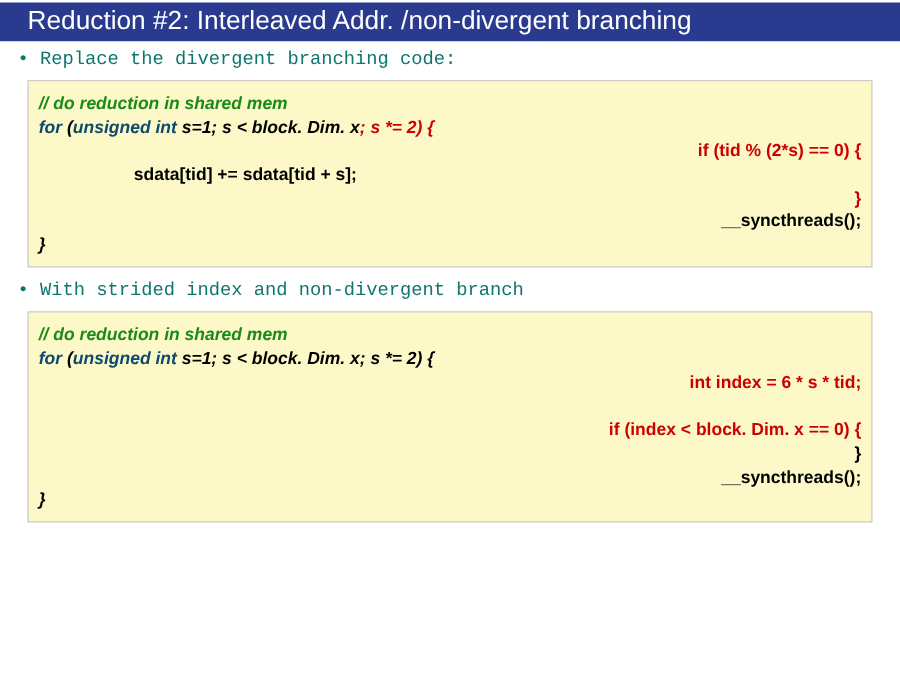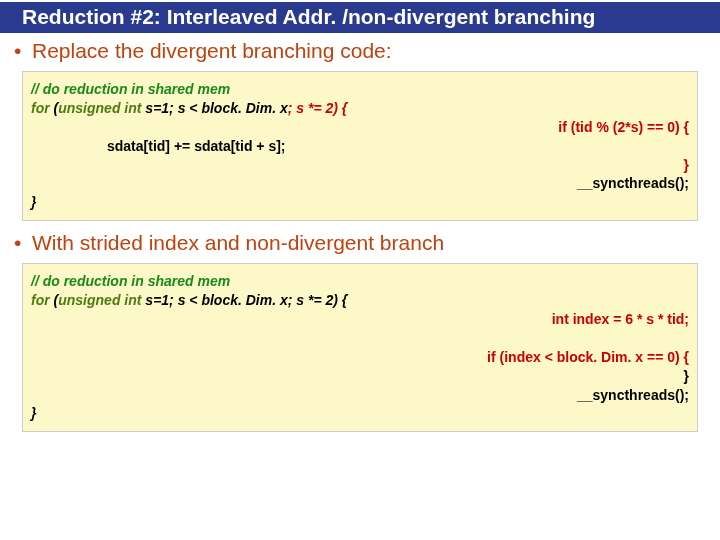--- a/index.html
+++ b/index.html
@@ -12,48 +12,49 @@
     overflow: hidden;
   }
   .slide {
     width: 720px;
     height: 540px;
     position: relative;
   }
   .title-bar {
     background: #2a3b8f;
     color: #ffffff;
-    font-weight: bold;
+    font-weight: normal;
     font-size: 21px;
     padding: 3px 0 4px 22px;
     margin-top: 2px;
   }
   .bullet {
-    font-size: 21px;
-    color: #c2410c;
+    font-size: 15px;
+    color: #0f766e;
     margin: 6px 0 8px 14px;
+    font-family: Liberation Mono, monospace;
   }
   .bullet-dot {
     display: inline-block;
     width: 18px;
   }
   .code-block {
     margin: 4px 22px 10px 22px;
     padding: 8px 8px 8px 8px;
     font-family: Arial, Helvetica, sans-serif;
     font-size: 14px;
     line-height: 1.35;
     font-weight: bold;
     border: 1px solid #cccccc;
   }
   .code-yellow {
     background: #fdf8c7;
   }
   .comment { color: #1a8a1a; }
-  .kw { color: #4d7c0f; }
+  .kw { color: #0c4a6e; }
   .red { color: #cc0000; }
   .blk { color: #000000; }
   .indent1 { padding-left: 38px; display: block; text-align: right; }
   .indent2 { padding-left: 76px; display: block; }
   .line { display: block; font-style: italic; }
 </style>
 </head>
 <body>
 
 <div class="slide">

